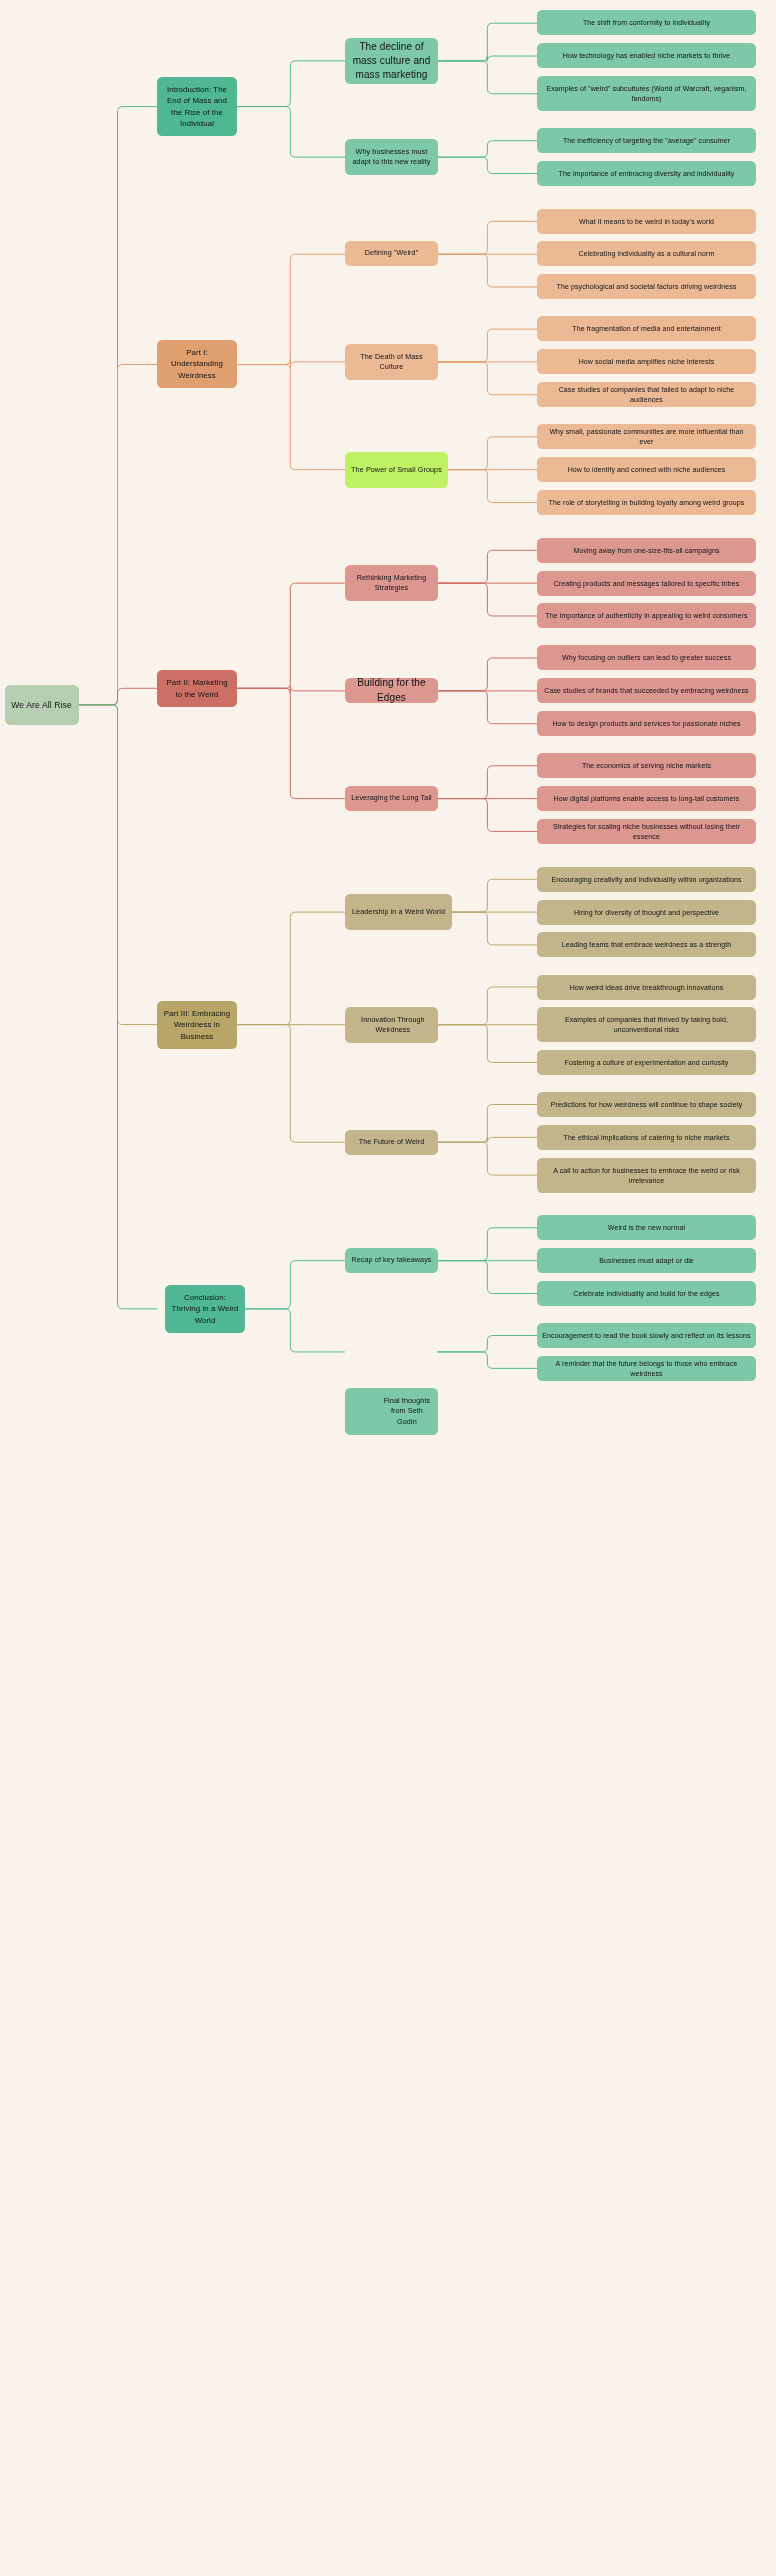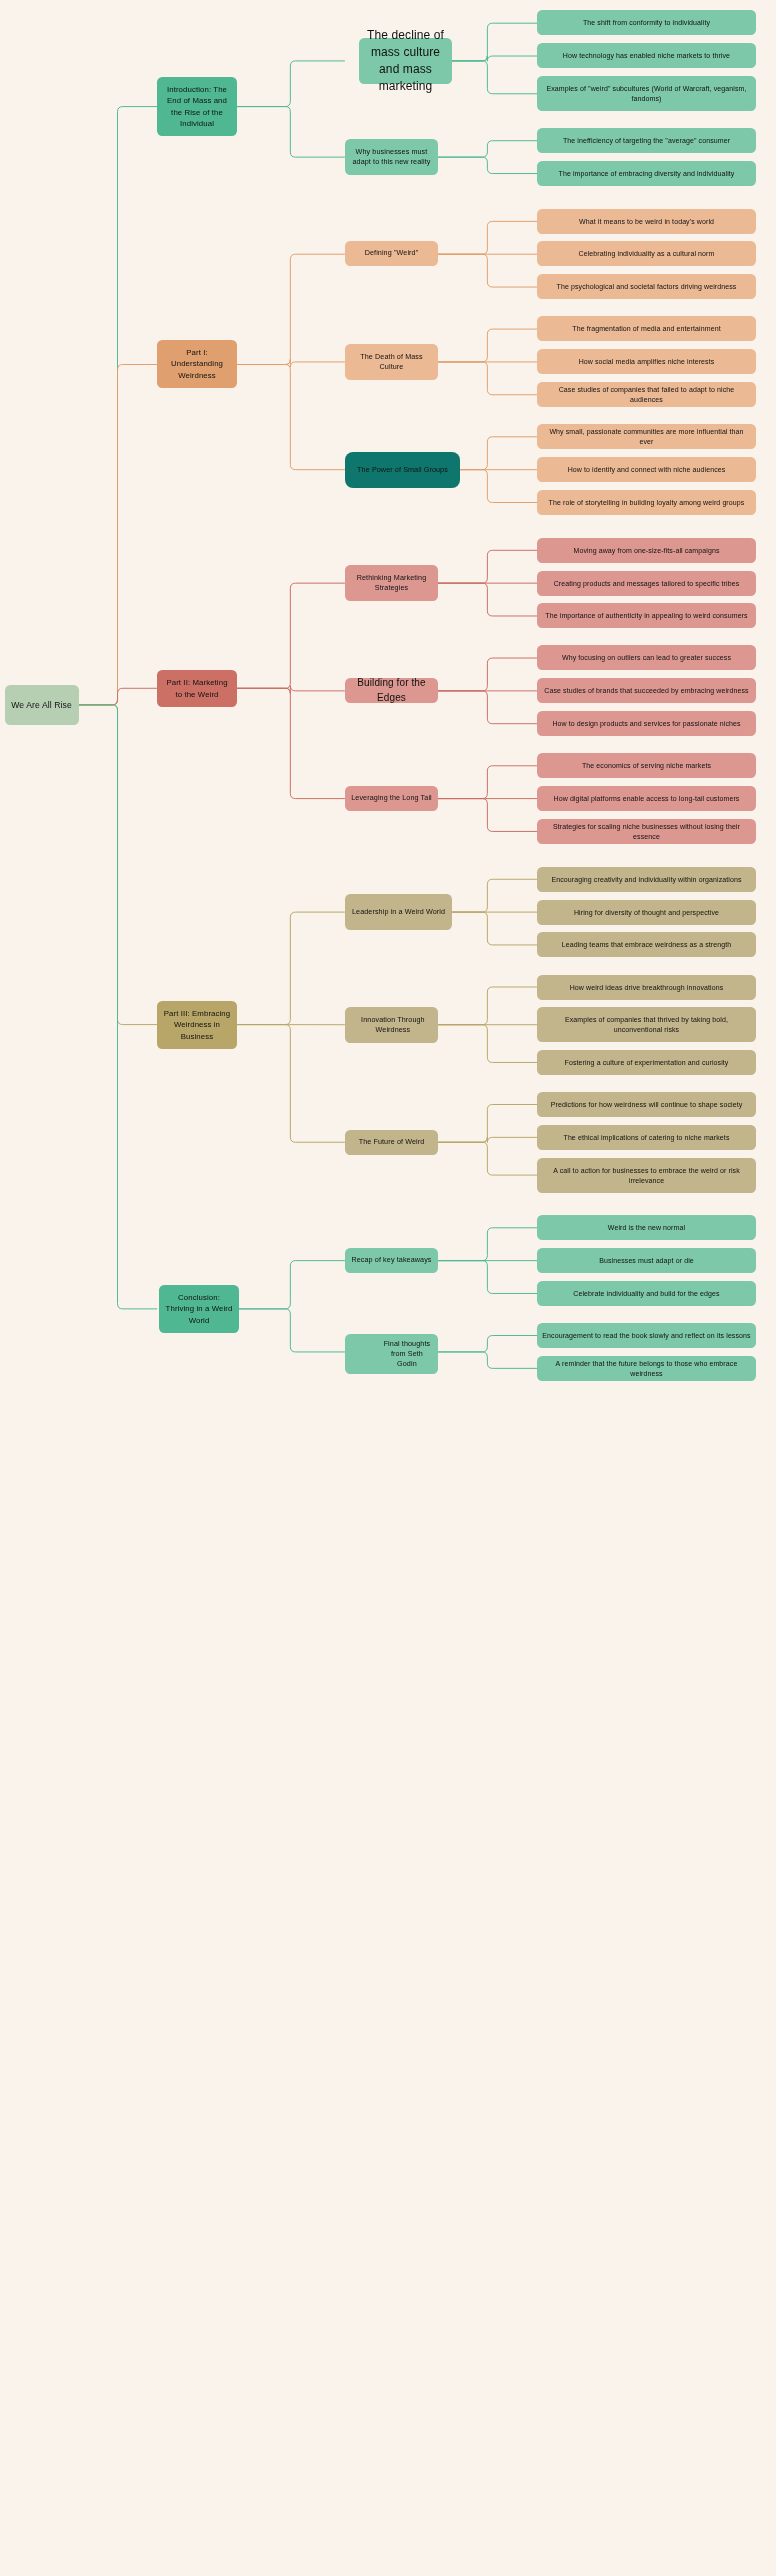--- a/index.html
+++ b/index.html
@@ -103,21 +103,21 @@
       <path d="M 760 2346 L 837 2346 Q 846 2346 846 2337 L 846 2326.5 Q 846 2317.5 855 2317.5 L 932 2317.5" fill="none" stroke="#4fb892" stroke-width="1.7" stroke-linecap="round"></path>
       <path d="M 760 2346 L 837 2346 Q 846 2346 846 2355 L 846 2365.5 Q 846 2374.5 855 2374.5 L 932 2374.5" fill="none" stroke="#4fb892" stroke-width="1.7" stroke-linecap="round"></path>
     </svg>
   <div id="nodes">
       <div class="node lv0" style="left: 4.6px; top: 685px; width: 74px; height: 40px; background: rgb(182, 207, 178); font-size: 8.6px;">
         <span>We Are All Rise</span>
       </div>
       <div class="node lv1" style="left: 157px; top: 77px; width: 80px; height: 59px; background: rgb(79, 184, 146); font-size: 7.8px;">
         <span>Introduction: The End of Mass and the Rise of the Individual</span>
       </div>
-      <div class="node lv2" style="left: 345px; top: 38px; width: 93px; height: 46px; background: rgb(124, 200, 169); font-size: 12px; margin-left: 14px;">
+      <div class="node lv2" style="left: 345px; top: 38px; width: 93px; height: 46px; background: rgb(124, 200, 169); font-size: 10px;">
         <span>The decline of mass culture and mass marketing</span>
       </div>
       <div class="node lv3" style="left: 537px; top: 10.4px; width: 219px; height: 25px; background: rgb(124, 200, 169); font-size: 7px;">
         <span>The shift from conformity to individuality</span>
       </div>
       <div class="node lv3" style="left: 537px; top: 43px; width: 219px; height: 25px; background: rgb(124, 200, 169); font-size: 7px;">
         <span>How technology has enabled niche markets to thrive</span>
       </div>
       <div class="node lv3" style="left: 537px; top: 76px; width: 219px; height: 35px; background: rgb(124, 200, 169); font-size: 7px;">
         <span>Examples of "weird" subcultures (World of Warcraft, veganism, fandoms)</span>
@@ -151,21 +151,21 @@
       </div>
       <div class="node lv3" style="left: 537px; top: 316px; width: 219px; height: 25px; background: rgb(236, 185, 149); font-size: 7px;">
         <span>The fragmentation of media and entertainment</span>
       </div>
       <div class="node lv3" style="left: 537px; top: 349px; width: 219px; height: 25px; background: rgb(236, 185, 149); font-size: 7px;">
         <span>How social media amplifies niche interests</span>
       </div>
       <div class="node lv3" style="left: 537px; top: 382px; width: 219px; height: 25px; background: rgb(236, 185, 149); font-size: 7px;">
         <span>Case studies of companies that failed to adapt to niche audiences</span>
       </div>
-      <div class="node lv2" style="left: 345px; top: 452px; width: 115px; height: 36px; background: #0f766e; font-size: 7.2px; border-radius: 8px;">
+      <div class="node lv2" style="left: 345px; top: 452px; width: 103px; height: 36px; background: #bef264; font-size: 7.2px;">
         <span>The Power of Small Groups</span>
       </div>
       <div class="node lv3" style="left: 537px; top: 424px; width: 219px; height: 25px; background: rgb(236, 185, 149); font-size: 7px;">
         <span>Why small, passionate communities are more influential than ever</span>
       </div>
       <div class="node lv3" style="left: 537px; top: 457px; width: 219px; height: 25px; background: rgb(236, 185, 149); font-size: 7px;">
         <span>How to identify and connect with niche audiences</span>
       </div>
       <div class="node lv3" style="left: 537px; top: 490px; width: 219px; height: 25px; background: rgb(236, 185, 149); font-size: 7px;">
         <span>The role of storytelling in building loyalty among weird groups</span>
@@ -241,36 +241,36 @@
       </div>
       <div class="node lv3" style="left: 537px; top: 1092px; width: 219px; height: 25px; background: rgb(194, 180, 139); font-size: 7px;">
         <span>Predictions for how weirdness will continue to shape society</span>
       </div>
       <div class="node lv3" style="left: 537px; top: 1125px; width: 219px; height: 25px; background: rgb(194, 180, 139); font-size: 7px;">
         <span>The ethical implications of catering to niche markets</span>
       </div>
       <div class="node lv3" style="left: 537px; top: 1158px; width: 219px; height: 35px; background: rgb(194, 180, 139); font-size: 7px;">
         <span>A call to action for businesses to embrace the weird or risk irrelevance</span>
       </div>
-      <div class="node lv1" style="left: 159px; top: 1285px; width: 80px; height: 48px; background: rgb(79, 184, 146); font-size: 7.8px;">
+      <div class="node lv1" style="left: 165px; top: 1285px; width: 80px; height: 48px; background: rgb(79, 184, 146); font-size: 7.8px;">
         <span>Conclusion: Thriving in a Weird World</span>
       </div>
       <div class="node lv2" style="left: 345px; top: 1248px; width: 93px; height: 25px; background: rgb(124, 200, 169); font-size: 7.2px;">
         <span>Recap of key takeaways</span>
       </div>
       <div class="node lv3" style="left: 537px; top: 1215px; width: 219px; height: 25px; background: rgb(124, 200, 169); font-size: 7px;">
         <span>Weird is the new normal</span>
       </div>
       <div class="node lv3" style="left: 537px; top: 1248px; width: 219px; height: 25px; background: rgb(124, 200, 169); font-size: 7px;">
         <span>Businesses must adapt or die</span>
       </div>
       <div class="node lv3" style="left: 537px; top: 1281px; width: 219px; height: 25px; background: rgb(124, 200, 169); font-size: 7px;">
         <span>Celebrate individuality and build for the edges</span>
       </div>
-      <div class="node lv2" style="left: 345px; top: 1334px; width: 93px; height: 40px; background: rgb(124, 200, 169); font-size: 7.2px; padding-left: 36px;">
+      <div class="node lv2" style="left: 345px; top: 1388px; width: 93px; height: 47px; background: rgb(124, 200, 169); font-size: 7.2px; padding-left: 36px;">
         <span>Final thoughts from Seth Godin</span>
       </div>
       <div class="node lv3" style="left: 537px; top: 1323px; width: 219px; height: 25px; background: rgb(124, 200, 169); font-size: 7px;">
         <span>Encouragement to read the book slowly and reflect on its lessons</span>
       </div>
       <div class="node lv3" style="left: 537px; top: 1356px; width: 219px; height: 25px; background: rgb(124, 200, 169); font-size: 7px;">
         <span>A reminder that the future belongs to those who embrace weirdness</span>
       </div>
     </div>
 </div>

